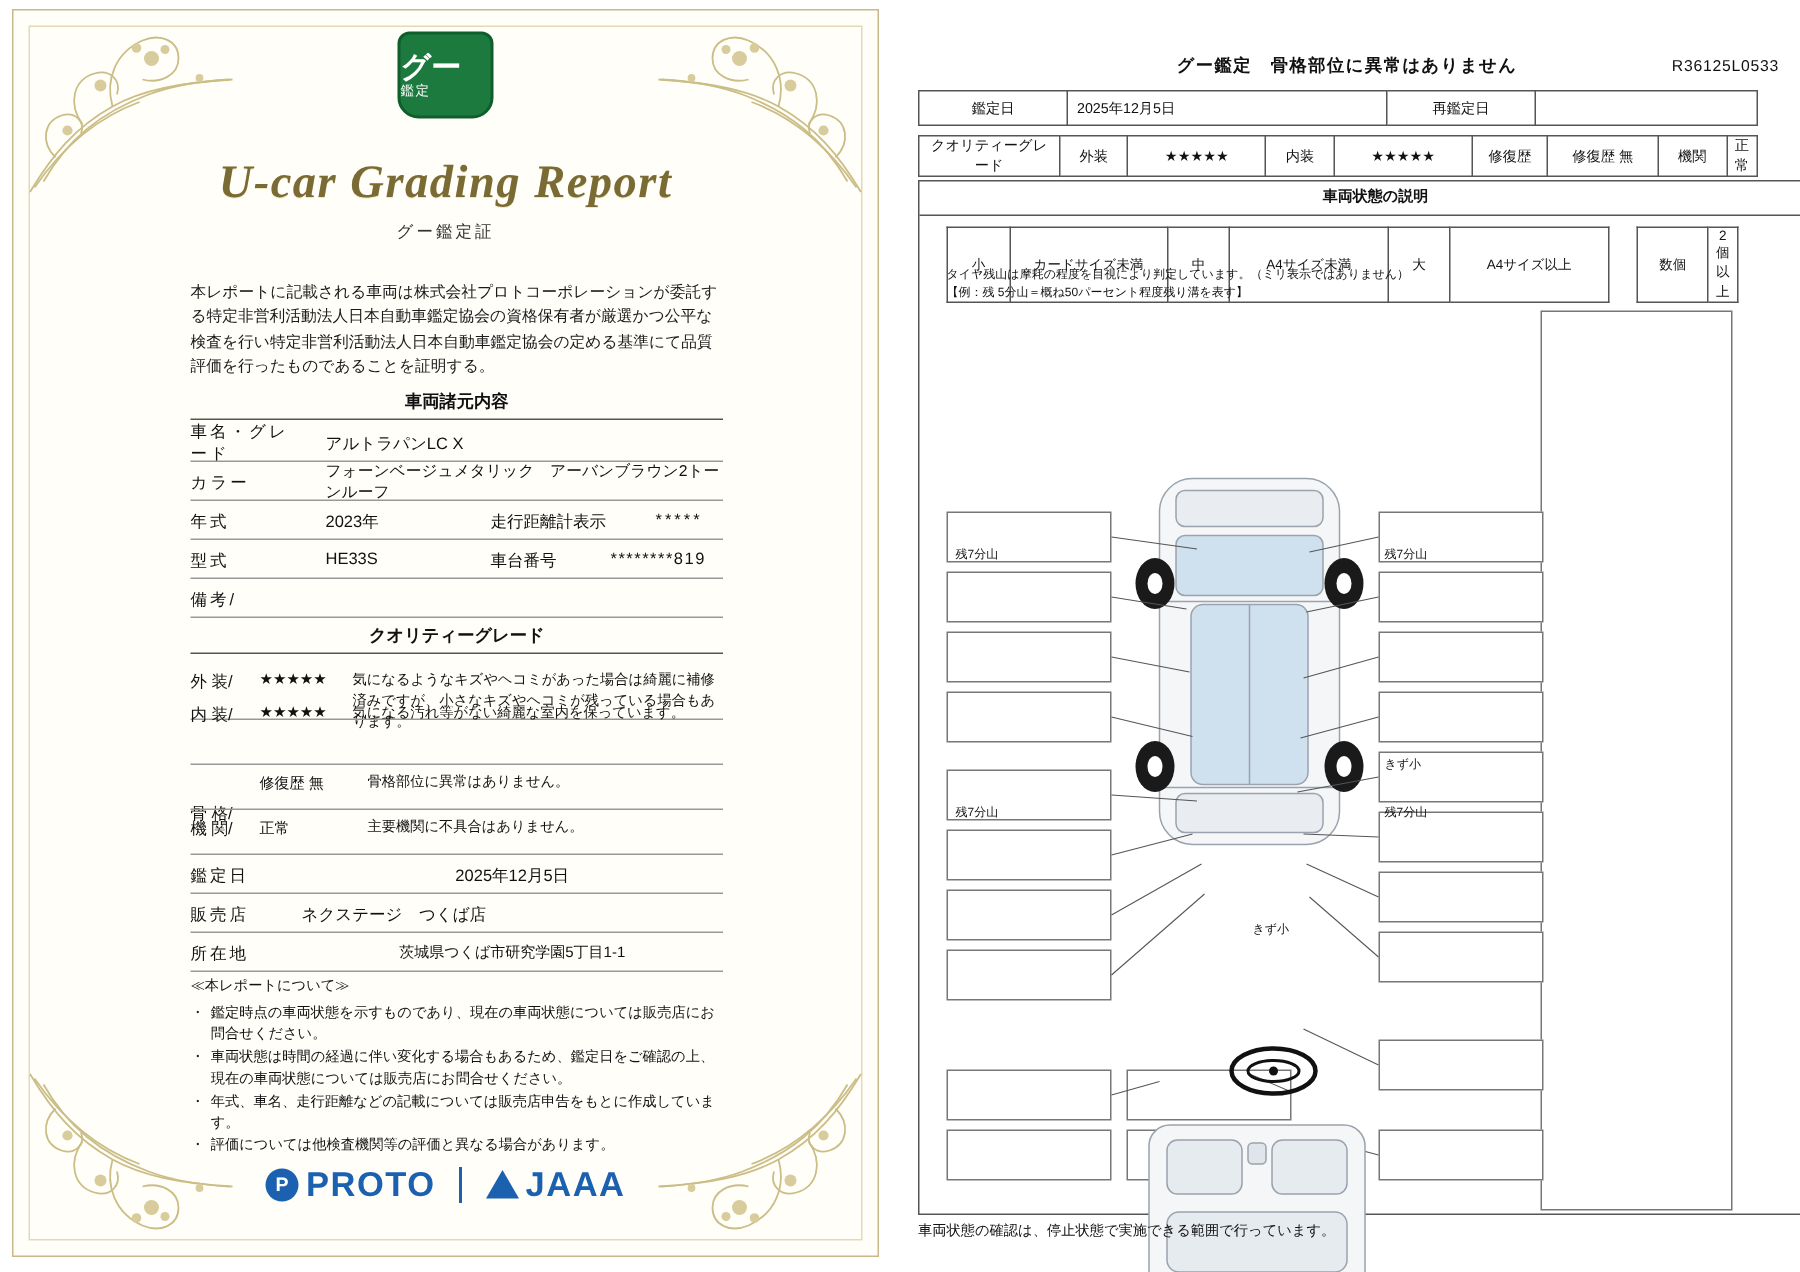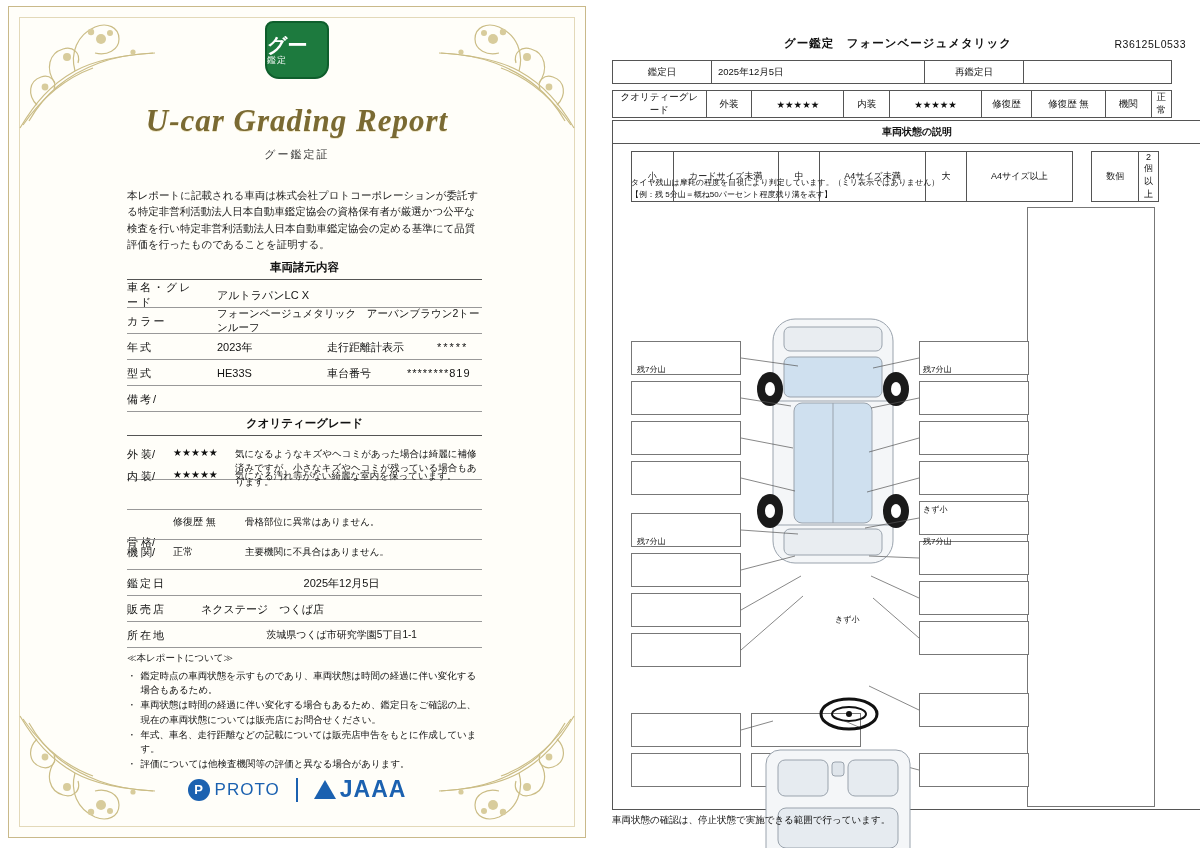--- a/index.html
+++ b/index.html
@@ -83,21 +83,21 @@
   }
   .footer-logos{
     position:absolute;left:0;right:0;bottom:34px;display:flex;justify-content:center;
     align-items:center;gap:16px;
   }
   .proto{display:flex;align-items:center;gap:5px;}
   .proto .dot{
     width:22px;height:22px;border-radius:50%;background:#1b61b0;color:#fff;
     font-size:13px;font-weight:bold;display:flex;align-items:center;justify-content:center;
   }
-  .proto .txt{font-size:17px;font-weight:normal;color:#1b61b0;letter-spacing:1px;}
+  .proto .txt{font-size:23px;font-weight:bold;color:#1b61b0;letter-spacing:1px;}
   .sep-bar{width:2px;height:24px;background:#1b61b0;}
   .jaaa{display:flex;align-items:center;gap:4px;}
   .jaaa .tri{
     width:0;height:0;border-left:11px solid transparent;border-right:11px solid transparent;
     border-bottom:19px solid #1b61b0;
   }
   .jaaa .txt{font-size:23px;font-weight:bold;color:#1b61b0;letter-spacing:1px;}
 
   
   .sheet{
@@ -326,21 +326,21 @@
     <div class="row" style="top:616px;height:24px;">
       <div style="width:74px;letter-spacing:2px;">所在地</div>
       <div style="flex:1;text-align:center;font-size:10px;">茨城県つくば市研究学園5丁目1-1</div>
     </div>
     <div class="kv-line" style="top:640px;"></div>
 
     <div class="bottomblock" style="top:644px;">
       <div style="margin-bottom:3px;">≪本レポートについて≫</div>
       <div style="display:flex;gap:4px;">
         <span>・</span>
-        <span>鑑定時点の車両状態を示すものであり、車両状態は時間の経過に伴い変化する場合もあるため。</span>
+        <span>鑑定時点の車両状態を示すものであり、現在の車両状態については販売店にお問合せください。</span>
       </div>
       <div style="display:flex;gap:4px;">
         <span>・</span>
         <span>車両状態は時間の経過に伴い変化する場合もあるため、鑑定日をご確認の上、現在の車両状態については販売店にお問合せください。</span>
       </div>
       <div style="display:flex;gap:4px;">
         <span>・</span>
         <span>年式、車名、走行距離などの記載については販売店申告をもとに作成しています。</span>
       </div>
       <div style="display:flex;gap:4px;">
@@ -356,21 +356,21 @@
       </div>
       <div class="sep-bar"></div>
       <div class="jaaa">
         <div class="tri"></div>
         <div class="txt">JAAA</div>
       </div>
     </div>
   </div>
 
   <div class="sheet">
-    <div class="sheet-title">グー鑑定　フォーンベージュメタリック</div>
+    <div class="sheet-title">グー鑑定　骨格部位に異常はありません</div>
     <div class="sheet-code">R36125L0533</div>
 
     <table class="t1">
       <tbody>
           <tr>
         <td style="width:86px;text-align:center;">鑑定日</td>
         <td style="width:200px;">2025年12月5日</td>
         <td style="width:86px;text-align:center;">再鑑定日</td>
         <td></td>
       </tr>

